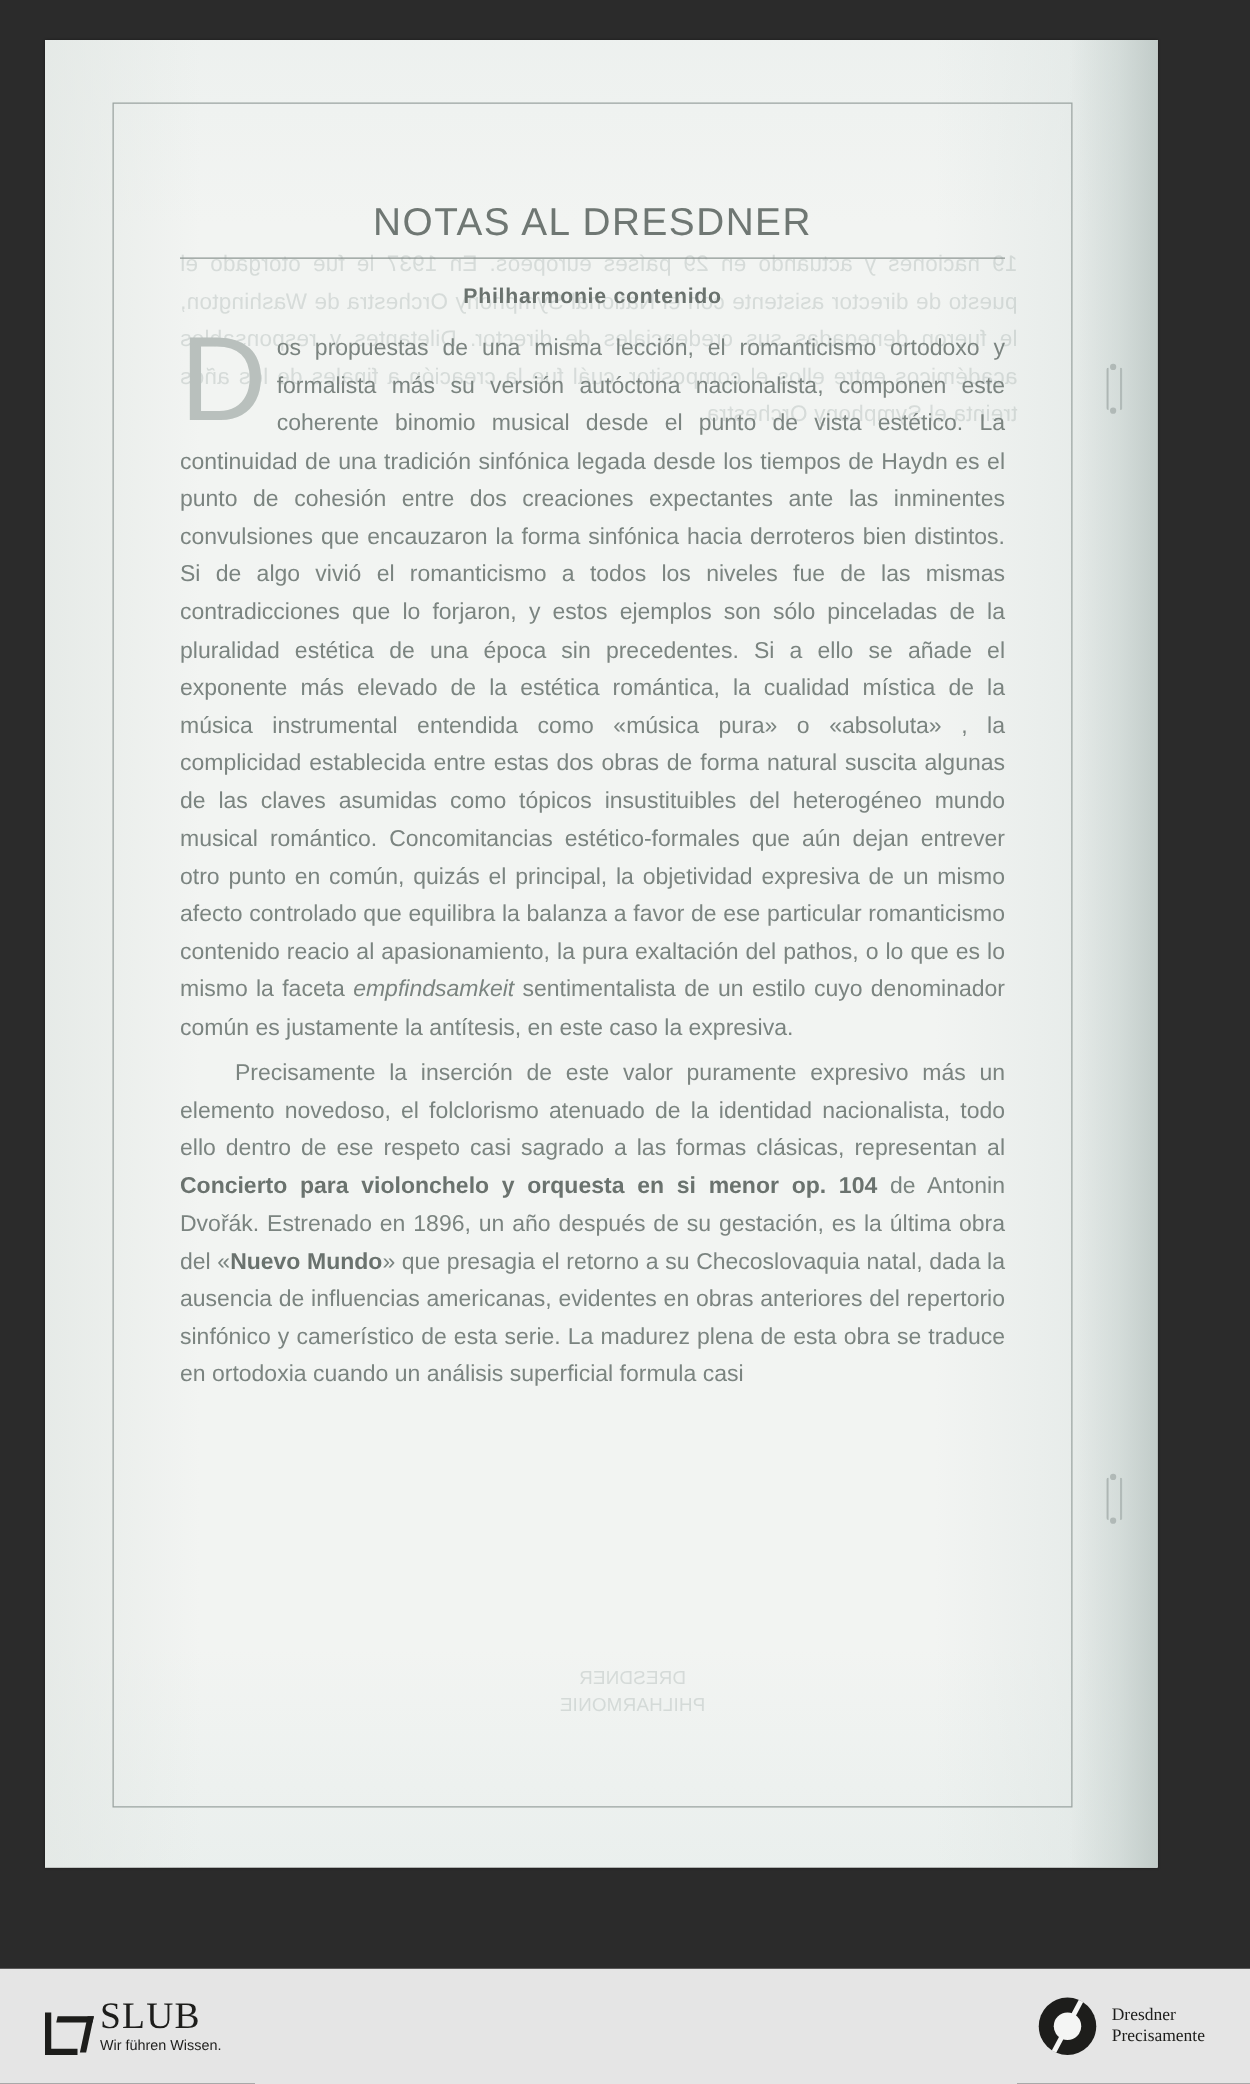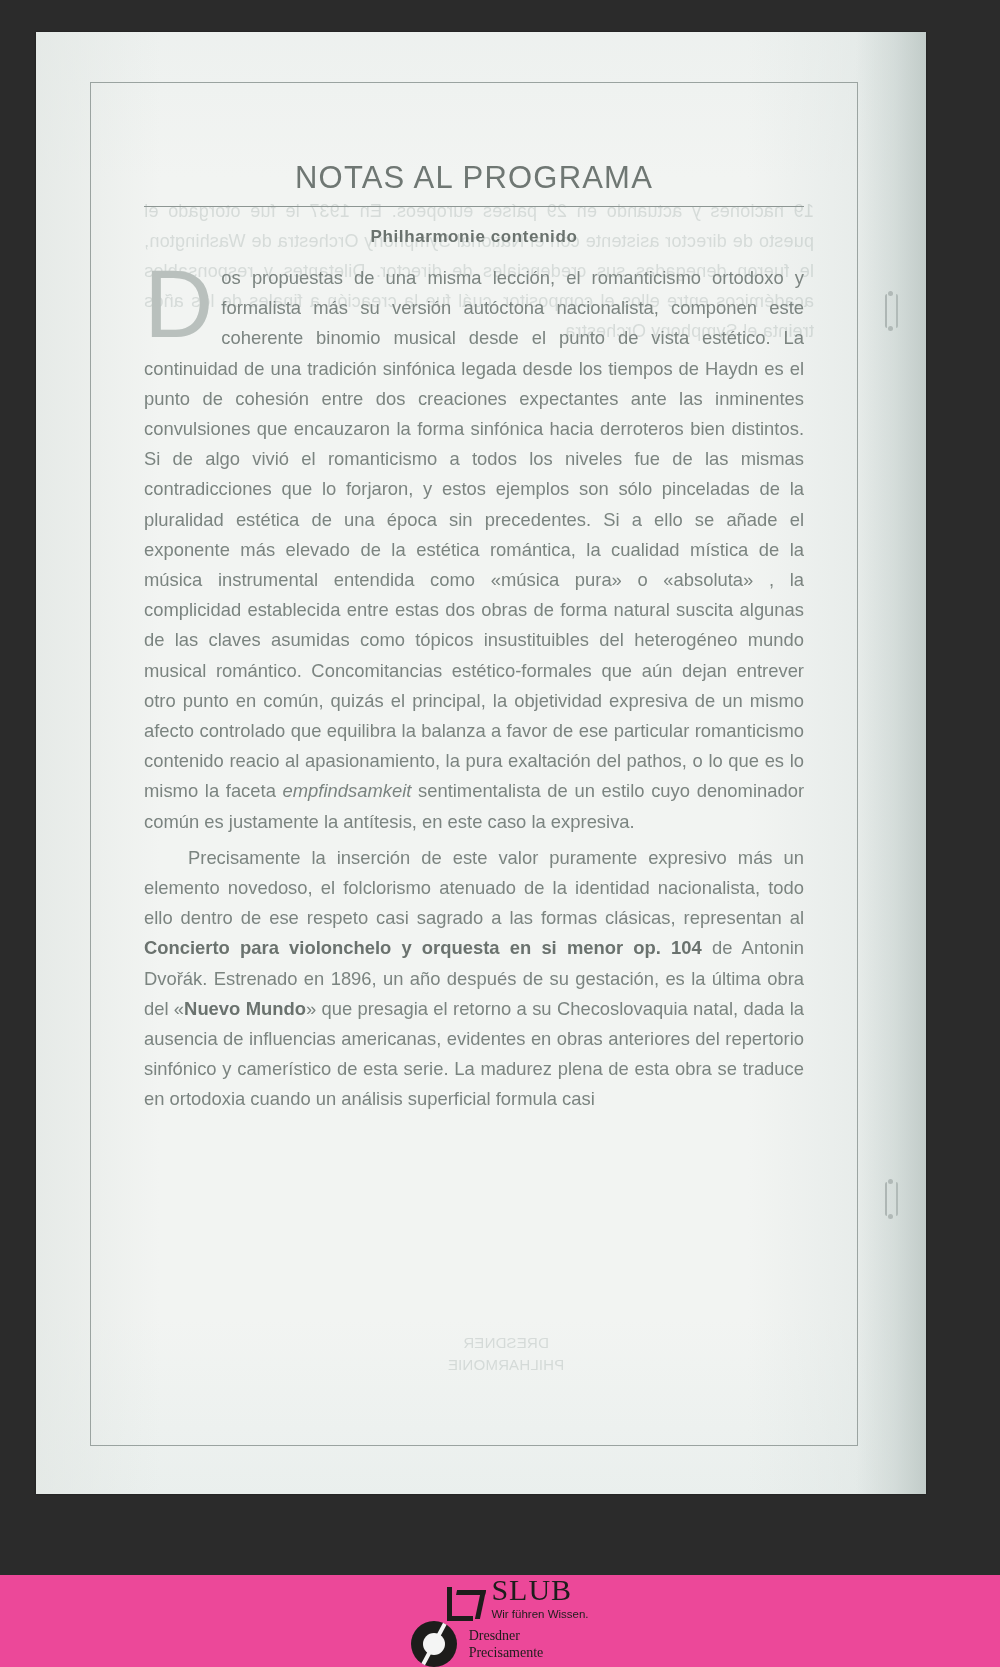--- a/index.html
+++ b/index.html
@@ -150,25 +150,24 @@
     font-size: 15px; line-height: 22px;
   }
 
   
   .footer {
     position: absolute;
     left: 0;
     bottom: 0;
     width: 1000px;
     height: 92px;
-    background: #ec4899;
+    background: #e5e5e5;
     display: flex;
     align-items: center;
     justify-content: space-between;
-    flex-direction: column;
   }
   .slub {
     display: flex;
     align-items: flex-end;
     gap: 10px;
     padding-left: 36px;
   }
   .slub-mark {
     width: 34px;
     height: 34px;
@@ -196,21 +195,21 @@
   }
   .slub-claim {
     font-size: 11.5px;
     color: #1d1d1b;
     margin-top: 4px;
   }
   .dp {
     display: flex;
     align-items: center;
     gap: 12px;
-    padding-right: 46px;
+    padding-right: 36px;
   }
   .dp-mark {
     width: 46px;
     height: 46px;
     border-radius: 50%;
     background: #1d1d1b;
     position: relative;
   }
   .dp-mark::after {
     content: "";
@@ -238,21 +237,21 @@
 </head>
 <body>
 
 <div class="scan">
 
   <div class="ghost g1">19 naciones y actuando en 29 países europeos. En 1937 le fue otorgado el puesto de director asistente con el National Symphony Orchestra de Washington, le fueron denegadas sus credenciales de director. Diletantes y responsables académicos entre ellos el compositor, cuál fue la creación a finales de los años treinta el Symphony Orchestra</div>
 
   <div class="frame"></div>
 
   <div class="content">
-    <h1 class="doc-title">NOTAS AL PROGRAMA</h1>
+    <h1 class="doc-title">NOTAS AL DRESDNER</h1>
     <div class="rule"></div>
     <h2 class="subtitle">Philharmonie  contenido</h2>
 
     <p class="body-text first">
       <span class="dropcap">D</span><span>os propuestas de una misma lección, el romanticismo ortodoxo y formalista más su versión autóctona nacionalista, componen este coherente binomio musical desde el punto de vista estético. La continuidad de una tradición sinfónica legada desde los tiempos de Haydn es el punto de cohesión entre dos creaciones expectantes ante las inminentes convulsiones que encauzaron la forma sinfónica hacia derroteros bien distintos. Si de algo vivió el romanticismo a todos los niveles fue de las mismas contradicciones que lo forjaron, y estos ejemplos son sólo pinceladas de la pluralidad estética de una época sin precedentes. Si a ello se añade el exponente más elevado de la estética romántica, la cualidad mística de la música instrumental entendida como «música pura» o «absoluta» , la complicidad establecida entre estas dos obras de forma natural suscita algunas de las claves asumidas como tópicos insustituibles del heterogéneo mundo musical romántico. Concomitancias estético-formales que aún dejan entrever otro punto en común, quizás el principal, la objetividad expresiva de un mismo afecto controlado que equilibra la balanza a favor de ese particular romanticismo contenido reacio al apasionamiento, la pura exaltación del pathos, o lo que es lo mismo la faceta </span><i>empfindsamkeit</i><span> sentimentalista de un estilo cuyo denominador común es justamente la antítesis, en este caso la expresiva.</span>
     </p>
 
     <p class="body-text second">
       <span>Precisamente la inserción de este valor puramente expresivo más un elemento novedoso, el folclorismo atenuado de la identidad nacionalista, todo ello dentro de ese respeto casi sagrado a las formas clásicas, representan al </span><b>Concierto para violonchelo y orquesta en si menor op. 104</b><span> de Antonin Dvořák. Estrenado en 1896, un año después de su gestación, es la última obra del «</span><b>Nuevo Mundo</b><span>» que presagia el retorno a su Checoslovaquia natal, dada la ausencia de influencias americanas, evidentes en obras anteriores del repertorio sinfónico y camerístico de esta serie. La madurez plena de esta obra se traduce en ortodoxia cuando un análisis superficial formula casi</span>
     </p>

